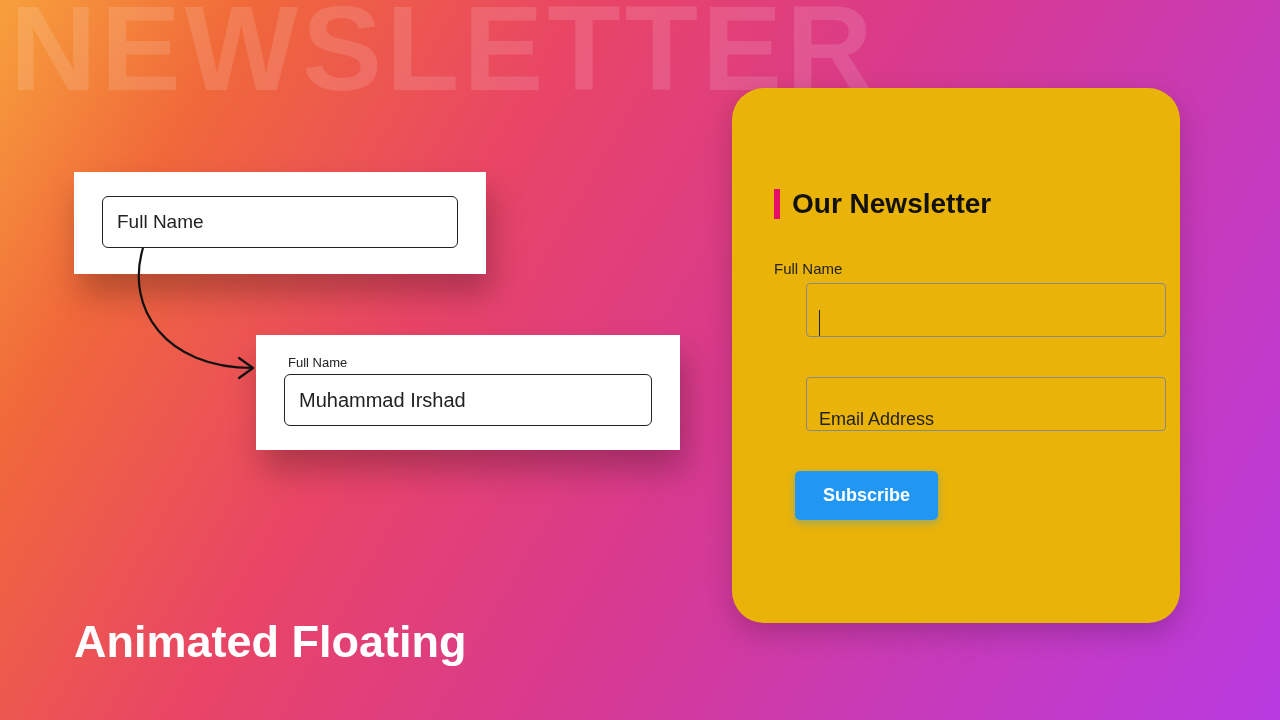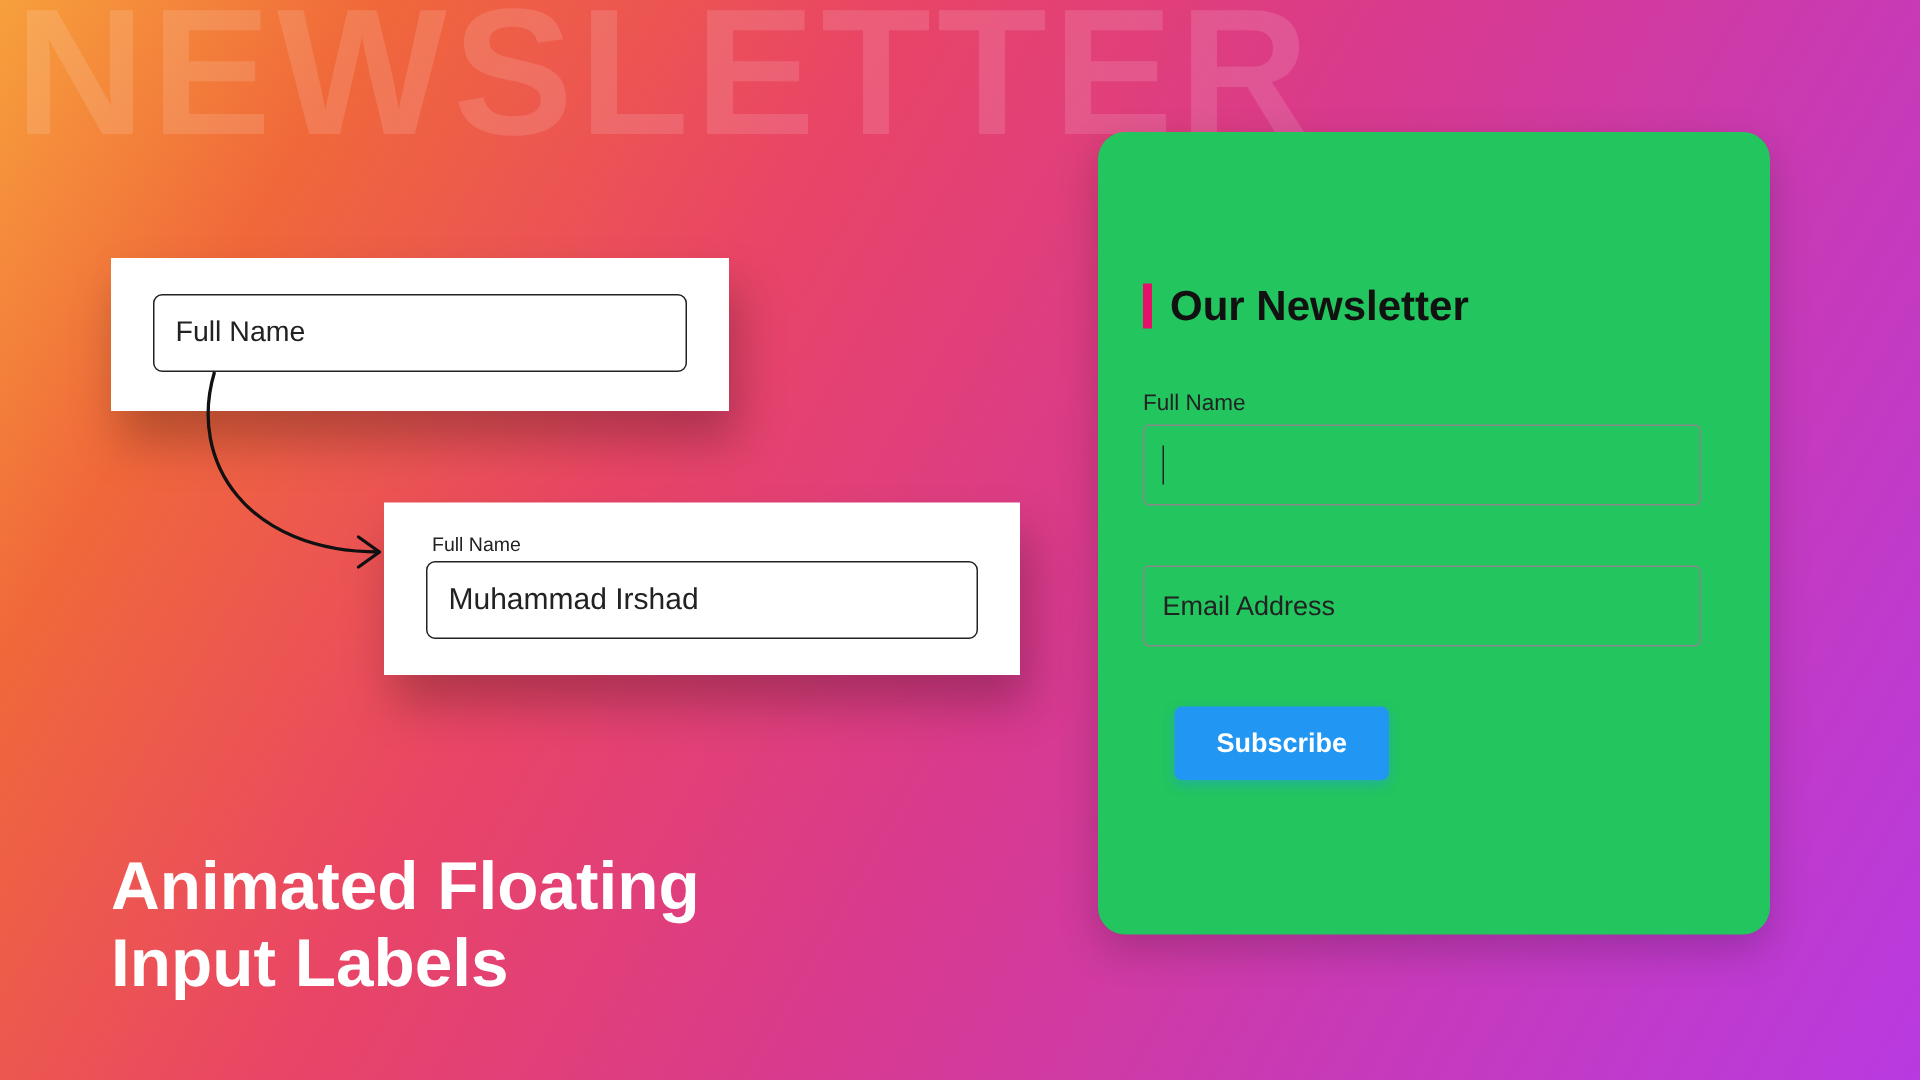--- a/index.html
+++ b/index.html
@@ -92,24 +92,24 @@
     font-size: 45px;
     font-weight: 700;
     line-height: 1.15;
   }
   .card {
     position: absolute;
     top: 88px;
     right: 100px;
     width: 448px;
     height: 535px;
-    background: #22c55e;
-    border-radius: 18px;
+    background: #eab308;
+    border-radius: 32px;
     box-shadow: 0 10px 28px rgba(0,0,0,0.20);
-    padding: 100px 46px 40px 30px;
+    padding: 100px 46px 40px 42px;
   }
   .card .title-row {
     display: flex;
     align-items: center;
     margin-bottom: 40px;
   }
   .card .accent {
     width: 6px;
     height: 30px;
     background: #e6106a;
@@ -132,21 +132,22 @@
   }
   .card .input {
     width: 100%;
     height: 54px;
     border: 1px solid #888;
     border-radius: 4px;
     padding: 0 12px;
     font-size: 18px;
     color: #222;
     display: flex;
-    align-items: center;
+    align-items: flex-end;
+    margin-left: 32px;
   }
   .card .input .cursor {
     width: 1px;
     height: 26px;
     background: #222;
   }
   .btn {
     background: #2196f3;
     color: #fff;
     border: none;
@@ -177,21 +178,20 @@
 
 <div class="demo2">
   <div class="float-label">Full Name</div>
   <div class="field">
     <span>Muhammad Irshad</span>
   </div>
 </div>
 
 <div class="headline">
   <div>Animated Floating</div>
-  <div>Input Labels</div>
 </div>
 
 <div class="card">
   <div class="title-row">
     <div class="accent"></div>
     <div class="title">Our Newsletter</div>
   </div>
 
   <div class="form-group">
     <span class="label">Full Name</span>

